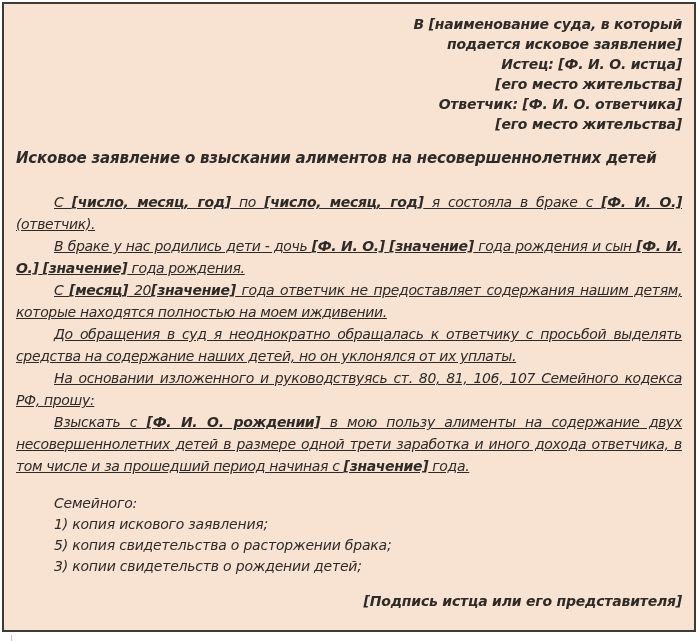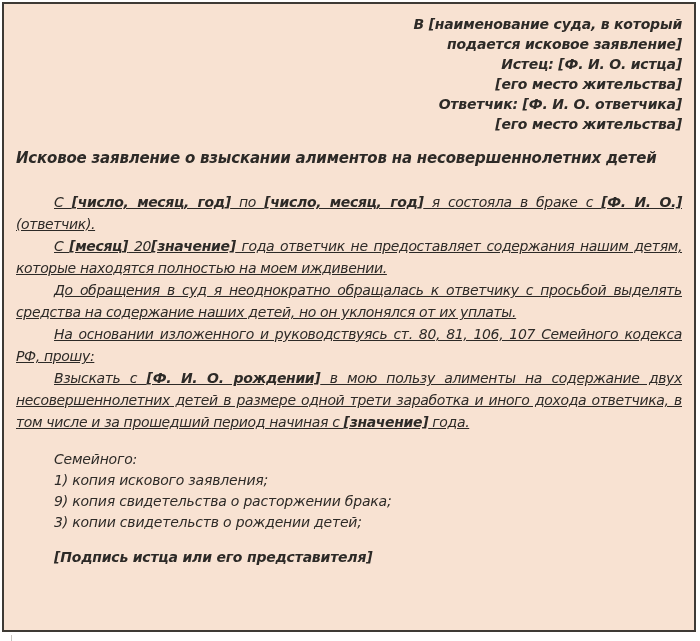--- a/index.html
+++ b/index.html
@@ -60,20 +60,21 @@
     font-size: 14px;
     line-height: 21px;
     letter-spacing: -0.2px;
   }
   .signature {
     margin-top: 14px;
     margin-left: 38px;
     font-size: 14px;
     line-height: 21px;
     letter-spacing: -0.2px;
+    text-align: right;
   }
   b { font-weight: bold; }
   .next-edge {
     position: absolute;
     left: 11px;
     top: 635px;
     width: 1px;
     height: 6px;
     background: #c9c5c1;
   }
@@ -89,30 +90,31 @@
     <div>Истец: [Ф. И. О. истца]</div>
     <div>[его место жительства]</div>
     <div>Ответчик: [Ф. И. О. ответчика]</div>
     <div>[его место жительства]</div>
   </div>
 
   <div class="title">Исковое заявление о взыскании алиментов на несовершеннолетних детей</div>
 
   <div class="body-text">
     <p>С <b>[число, месяц, год]</b> по <b>[число, месяц, год]</b> я состояла в браке с <b>[Ф. И. О.]</b> (ответчик).</p>
+    <p>В браке у нас родились дети - дочь <b>[Ф. И. О.]</b> <b>[значение]</b> года рождения и сын <b>[Ф. И. О.]</b> <b>[значение]</b> года рождения.</p>
     <p>С <b>[месяц]</b> 20<b>[значение]</b> года ответчик не предоставляет содержания нашим детям, которые находятся полностью на моем иждивении.</p>
     <p>До обращения в суд я неоднократно обращалась к ответчику с просьбой выделять средства на содержание наших детей, но он уклонялся от их уплаты.</p>
     <p>На основании изложенного и руководствуясь ст. 80, 81, 106, 107 Семейного кодекса РФ, прошу:</p>
     <p>Взыскать с <b>[Ф. И. О. рождении]</b> в мою пользу алименты на содержание двух несовершеннолетних детей в размере одной трети заработка и иного дохода ответчика, в том числе и за прошедший период начиная с <b>[значение]</b> года.</p>
   </div>
 
   <div class="attachments">
     <div>Семейного:</div>
     <div>1) копия искового заявления;</div>
-    <div>9) копия свидетельства о расторжении брака;</div>
+    <div>5) копия свидетельства о расторжении брака;</div>
     <div>3) копии свидетельств о рождении детей;</div>
   </div>
 
   <div class="signature">
     <div><b>[Подпись истца или его представителя]</b></div>
 
   </div>
 
 </div>
 

